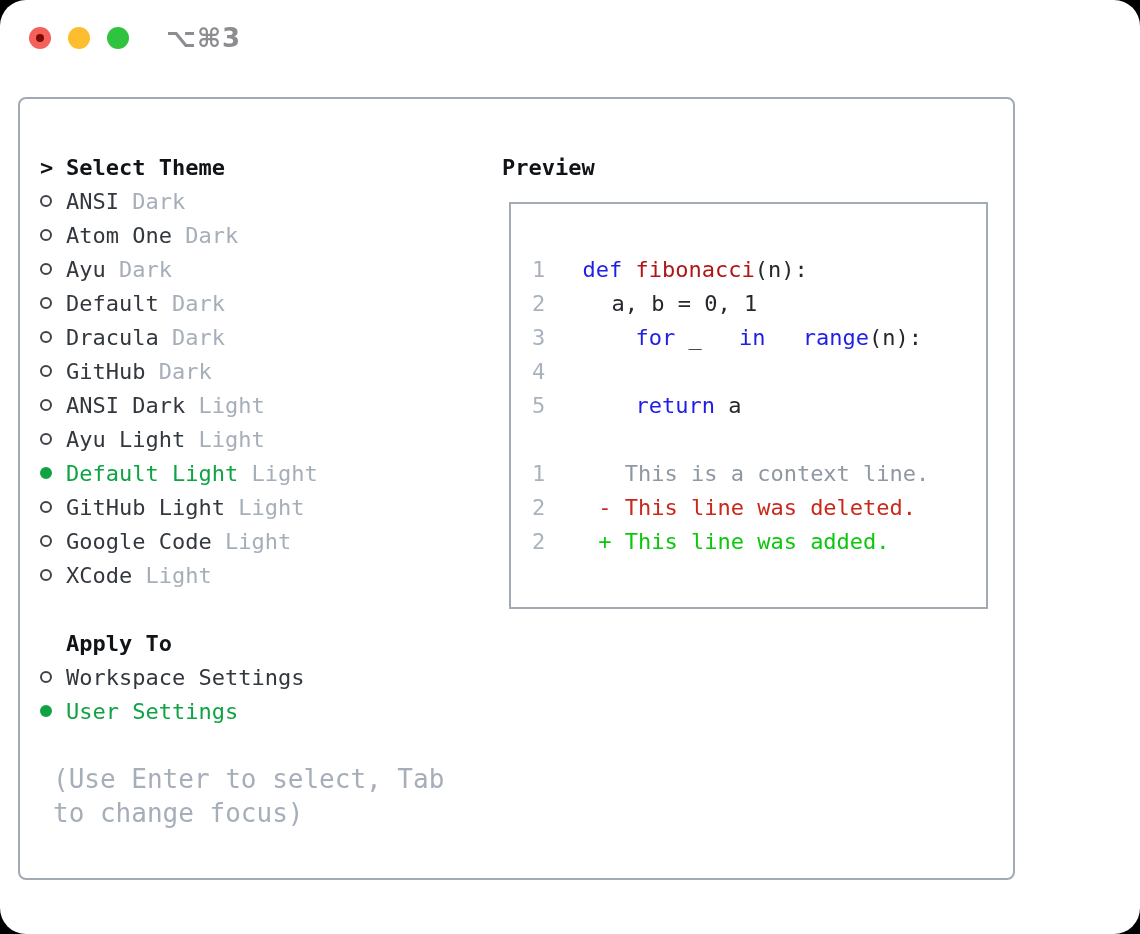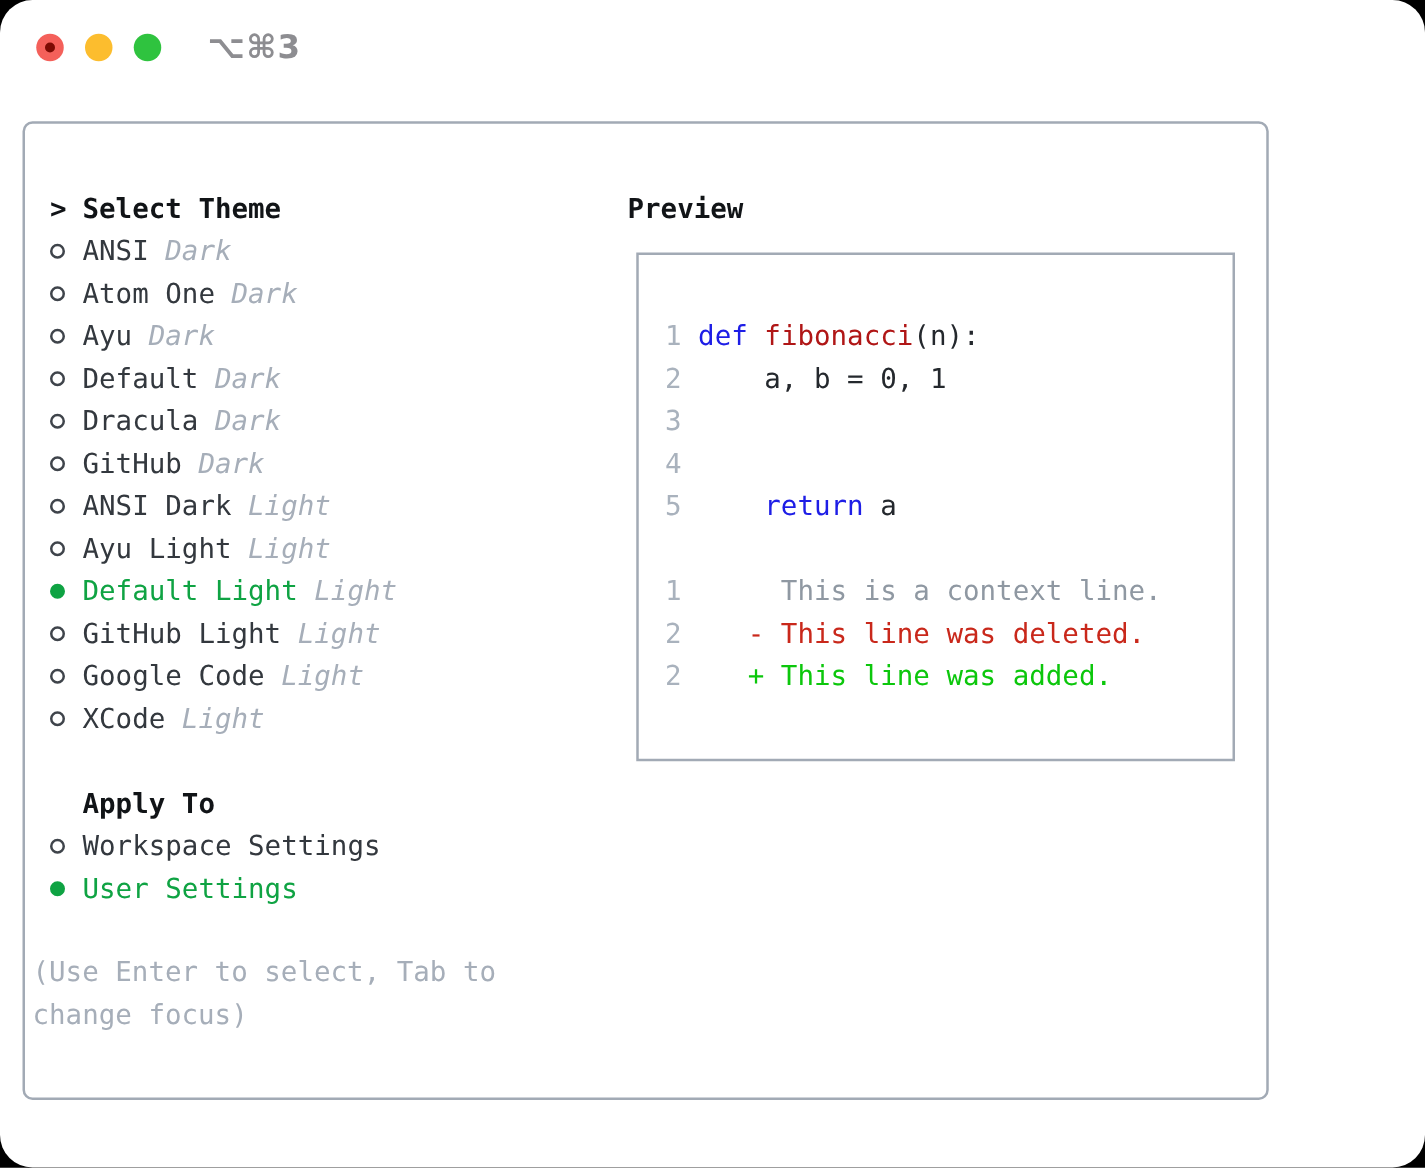--- a/index.html
+++ b/index.html
@@ -30,40 +30,40 @@
   .window *{box-sizing:border-box;}
   .row{height:34px;display:flex;align-items:center;white-space:pre;font-size:22px;color:var(--name_dark);}
   .marker{width:26px;flex:0 0 26px;display:flex;align-items:center;}
   .prompt{font-weight:bold;color:#111417;}
   .heading-label{font-weight:bold;color:#111417;}
   .bullet{
     width:12px;height:12px;border-radius:50%;border:2px solid #3f444b;background:transparent;
   }
   .row.selected .bullet{background:var(--green_select);border-color:var(--green_select);}
   .row.selected .t-name, .row.selected .a-name{color:var(--green_select);}
-  .t-variant{color:var(--dim_gray);margin-left:1ch;font-style:italic;}
+  .t-variant{color:var(--dim_gray);margin-left:1ch;}
   .theme-list{position:absolute;left:20px;top:51px;}
   .apply-list{position:absolute;left:20px;top:527px;}
   .hint{
-    position:absolute;left:6px;top:663px;width:404px;
-    font-size:22px;line-height:34px;color:var(--dim_gray);white-space:pre-wrap;
+    position:absolute;left:33px;top:663px;width:404px;
+    font-size:26px;line-height:34px;color:var(--dim_gray);white-space:pre-wrap;
   }
   
   .preview-title{
     position:absolute;left:482px;top:51px;height:34px;display:flex;align-items:center;
     font-size:22px;font-weight:bold;color:#111417;
   }
   .preview-box{
     position:absolute;left:489px;top:103px;width:479px;height:407px;
     border:2px solid var(--border_gray);background:#fff;
   }
   .codeblock{position:absolute;left:21px;top:48px;}
   .cline{height:34px;display:flex;align-items:center;white-space:pre;font-size:22px;color:var(--plain);}
   .ln{display:inline-block;width:1ch;margin-right:1ch;text-align:right;color:var(--line_number);}
-  .tok-kw{color:var(--keyword_blue);}
+  .tok-kw{color:var(--keyword_blue);margin-left:24px;}
   .tok-fn{color:var(--function_red);}
   .tok-plain{color:var(--plain);}
   .tok-context{color:var(--context_gray);}
   .tok-removed{color:var(--red_removed);}
   .tok-added{color:var(--green_added);}
 </style>
 </head>
 <body>
 
 <div class="card">
@@ -169,21 +169,21 @@
 
     <div class="preview-box">
       <div class="codeblock" id="codeblock">
           <div class="cline">
     <span class="ln">1</span><span class="ctext"><span class="tok tok-kw">def</span><span class="tok tok-plain"> </span><span class="tok tok-fn">fibonacci</span><span class="tok tok-plain">(n):</span></span>
   </div>
           <div class="cline">
     <span class="ln">2</span><span class="ctext"><span class="tok tok-plain">    a, b = 0, 1</span></span>
   </div>
           <div class="cline">
-    <span class="ln">3</span>
+    <span class="ln">3</span><span class="ctext"><span class="tok tok-plain">    </span><span class="tok tok-kw">for</span><span class="tok tok-plain"> _ </span><span class="tok tok-kw">in</span><span class="tok tok-plain"> </span><span class="tok tok-kw">range</span><span class="tok tok-plain">(n):</span></span>
   </div>
           <div class="cline">
     <span class="ln">4</span>
   </div>
           <div class="cline">
     <span class="ln">5</span><span class="ctext"><span class="tok tok-plain">    </span><span class="tok tok-kw">return</span><span class="tok tok-plain"> a</span></span>
   </div>
           <div class="cline">
     <span class="ln"></span><span class="ctext"></span>
   </div>

